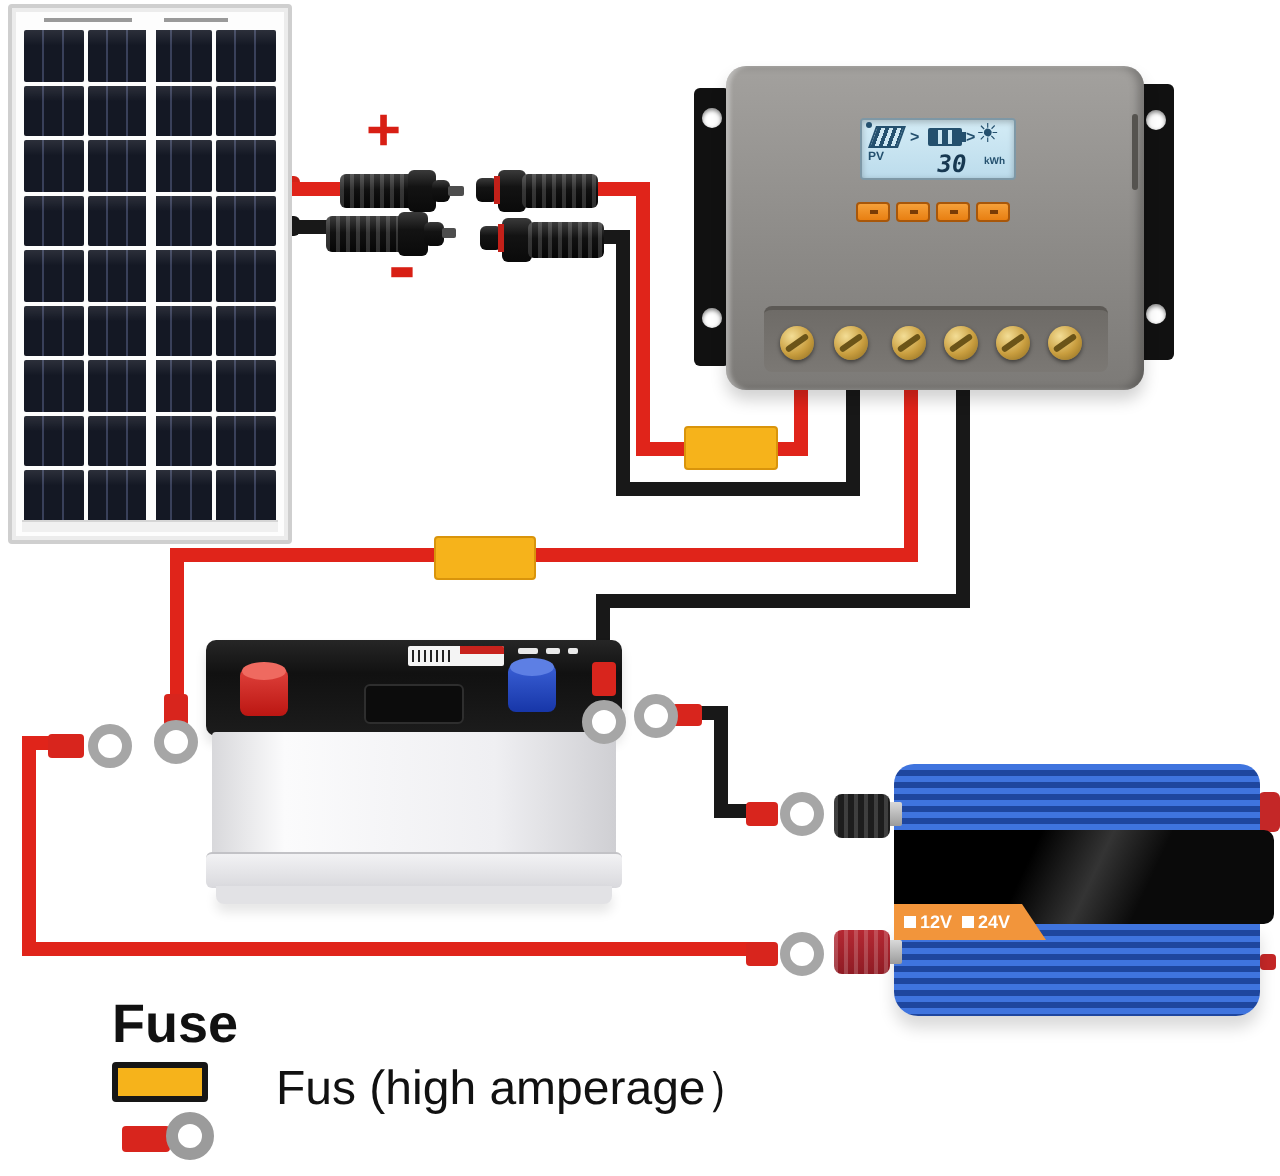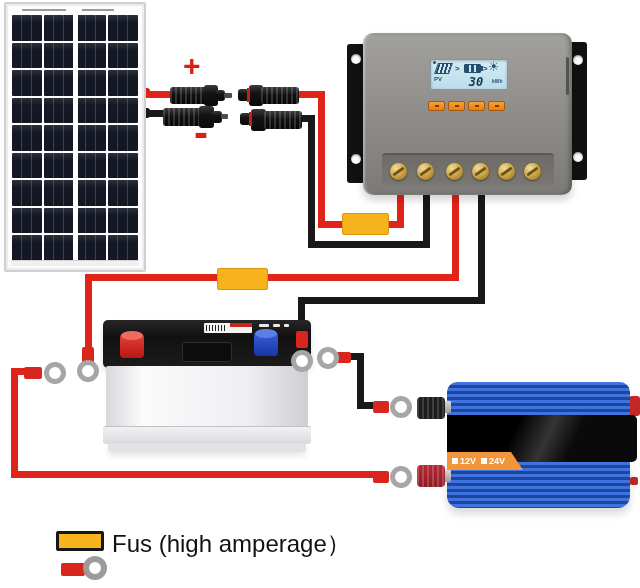--- a/index.html
+++ b/index.html
@@ -117,21 +117,21 @@
             linear-gradient(180deg,#b52833,#8f1b24);}
   .stub{position:absolute;width:9px;height:12px;background:linear-gradient(180deg,#d9d9d9,#9b9b9b);z-index:2;border-radius:1px;}
   .inv-switch{position:absolute;left:629px;top:396px;width:11px;height:20px;background:#c42727;border-radius:3px;z-index:1;}
   .inv-dot{position:absolute;left:630px;top:477px;width:8px;height:8px;background:#c42727;border-radius:2px;z-index:1;}
   .inv-title{position:absolute;left:401px;top:340px;font-size:24px;font-weight:bold;color:#0d0d0d;
              letter-spacing:-0.5px;white-space:nowrap;z-index:2;}
   
   .lg-head{position:absolute;left:56px;top:497px;font-size:27px;font-weight:bold;color:#111;}
   .lg-fuse{position:absolute;left:56px;top:531px;width:48px;height:20px;background:#f6b31b;border:3px solid #161616;
            border-radius:2px;box-sizing:border-box;}
-  .lg-text{position:absolute;font-size:24px;color:#111;white-space:nowrap;}
+  .lg-text{position:absolute;font-size:24px;color:#111;white-space:nowrap;margin-left:26px;}
   .lg-ring-rect{position:absolute;left:61px;top:563px;width:24px;height:13px;background:#d8251d;border-radius:2px;}
   .lg-ring-circ{position:absolute;left:83px;top:556px;width:24px;height:24px;border-radius:50%;
                 border:6px solid #9b9b9b;background:#fff;box-sizing:border-box;}
 </style>
 </head>
 <body>
 
 <div id="scene">
 
   <div class="abs panel-frame">
@@ -312,18 +312,19 @@
     <div class="inv-band">
       <span>12V</span>
       <span>24V</span>
     </div>
   </div>
   <div class="stub" style="left:442px;top:401px;"></div>
   <div class="knob" style="left:417px;top:397px;"></div>
   <div class="stub" style="left:442px;top:470px;"></div>
   <div class="knob knob-red" style="left:417px;top:465px;"></div>
 
+  <div class="lg-head">Fuse</div>
   <div class="lg-fuse"></div>
   <div class="lg-text" style="left:112px;top:528px;">Fus (high amperage）</div>
   <div class="lg-ring-rect"></div>
   <div class="lg-ring-circ"></div>
 
 </div>
 
 </body></html>

